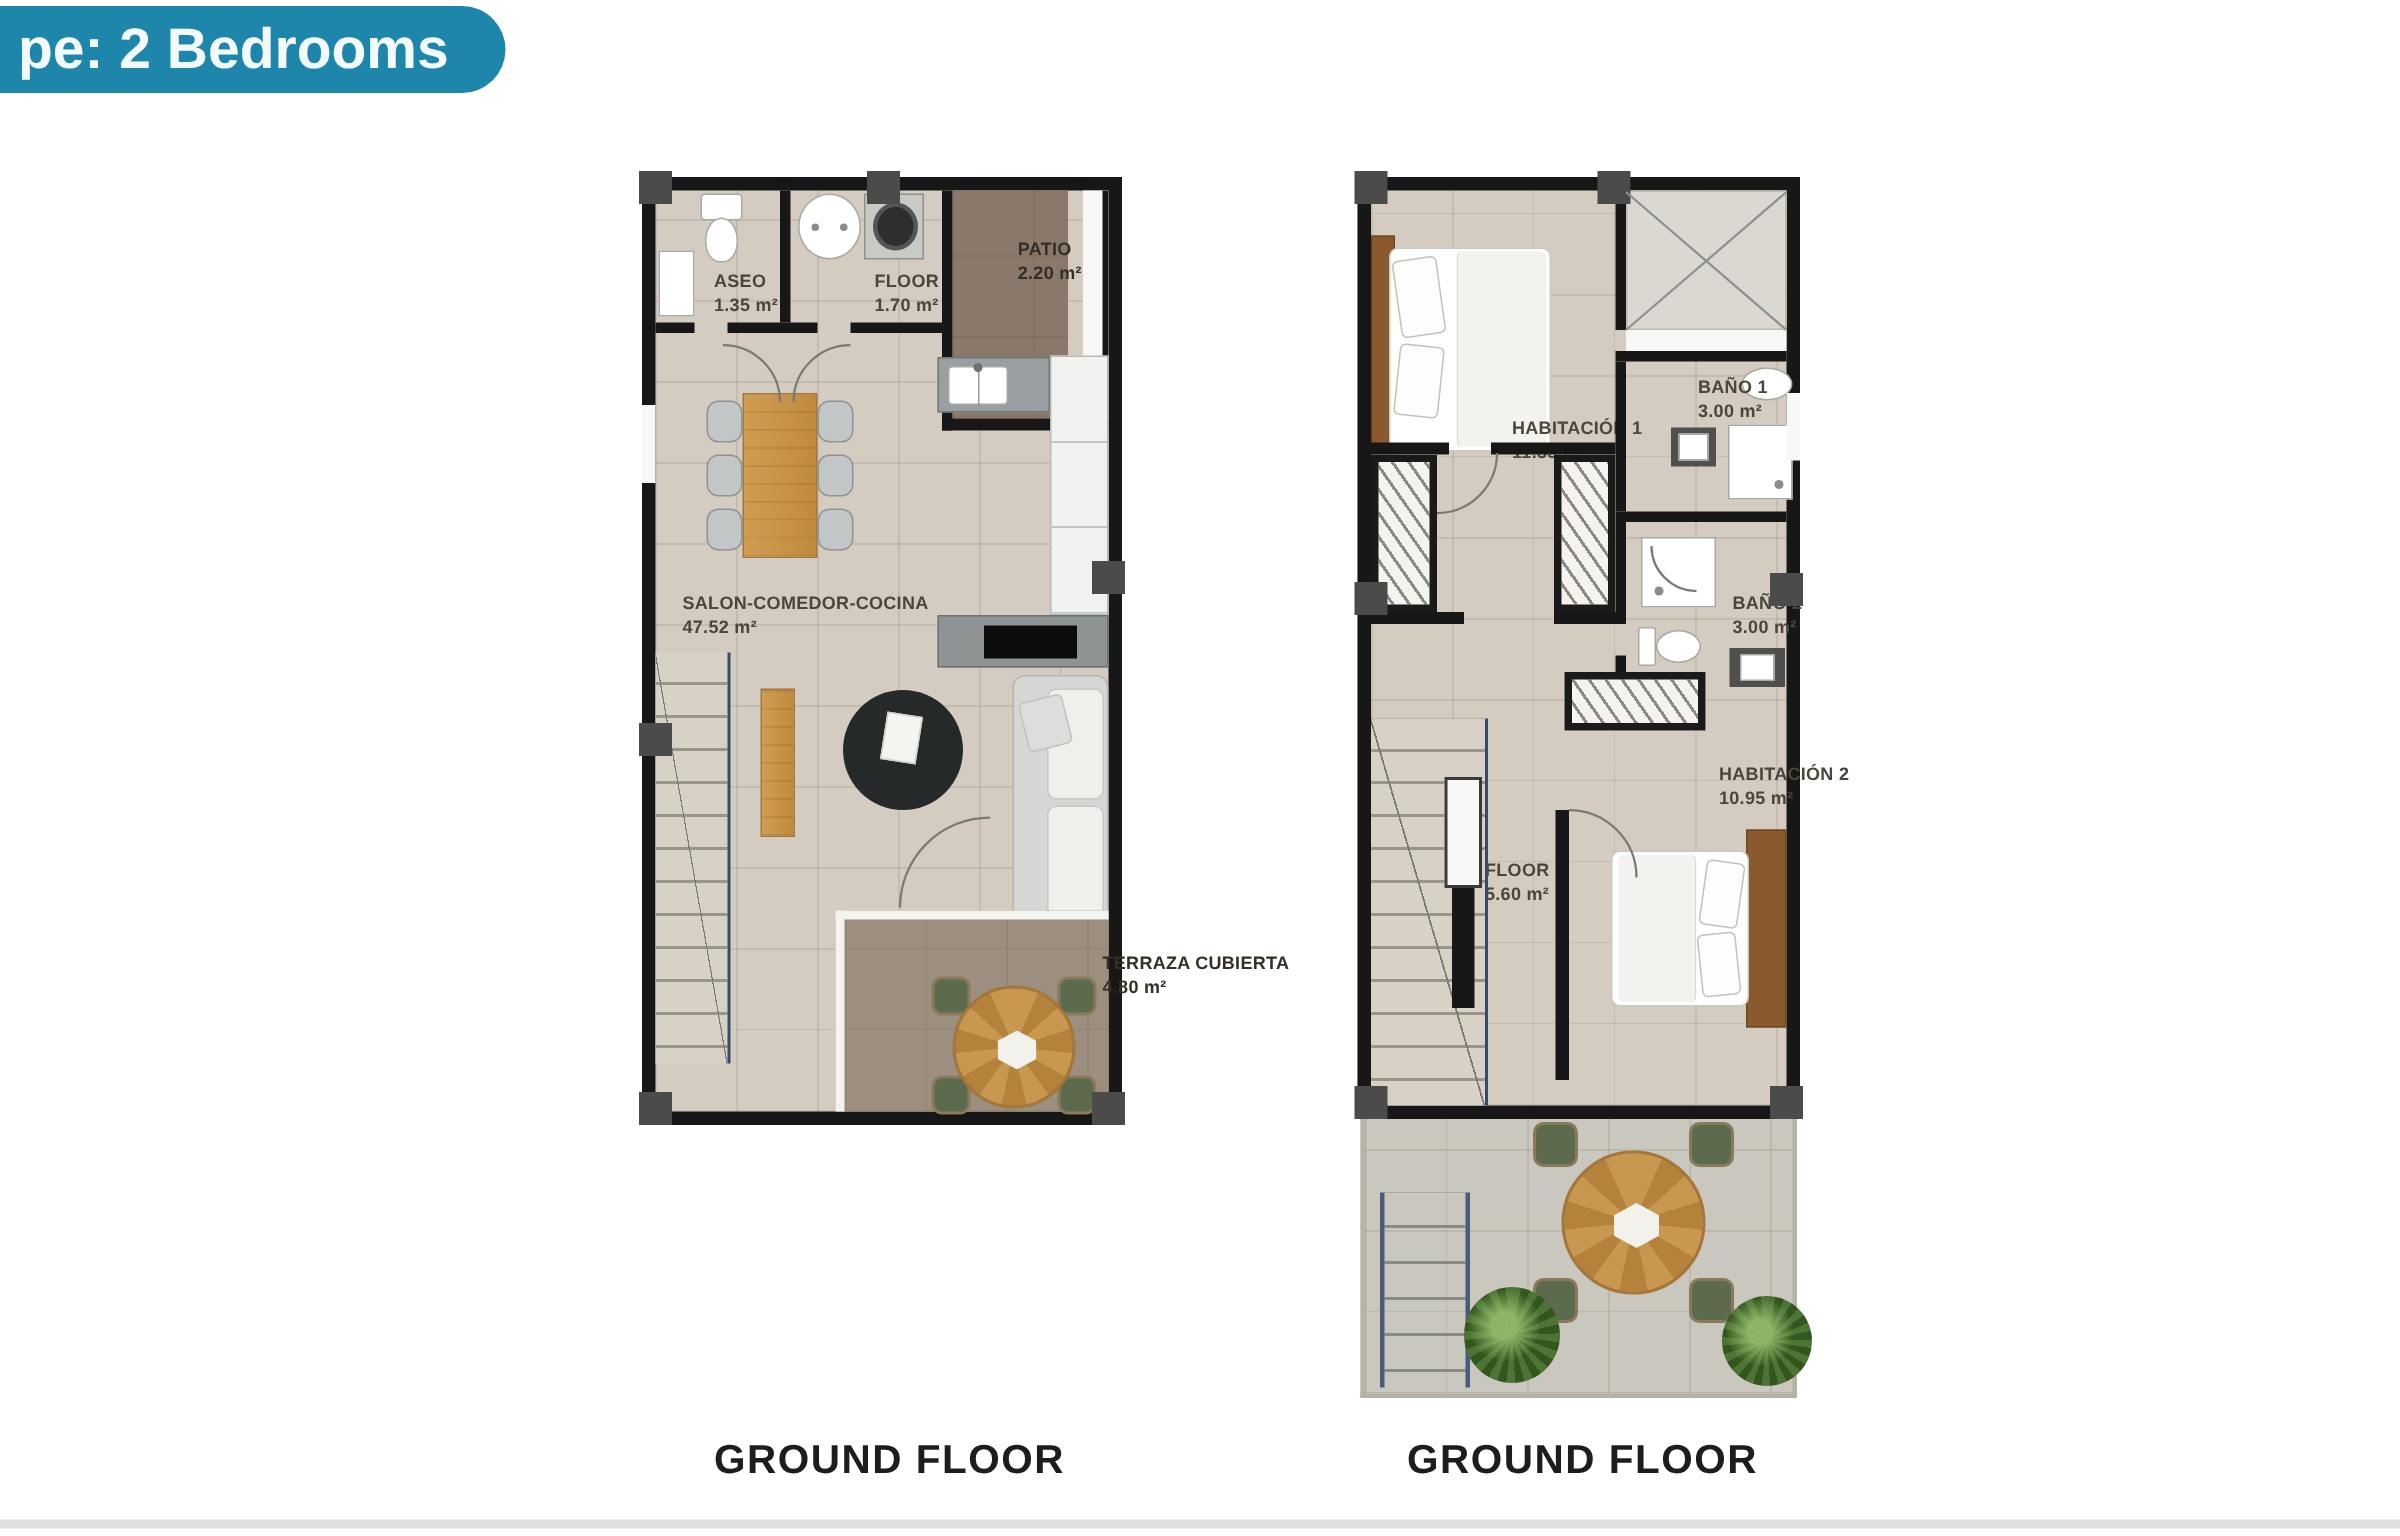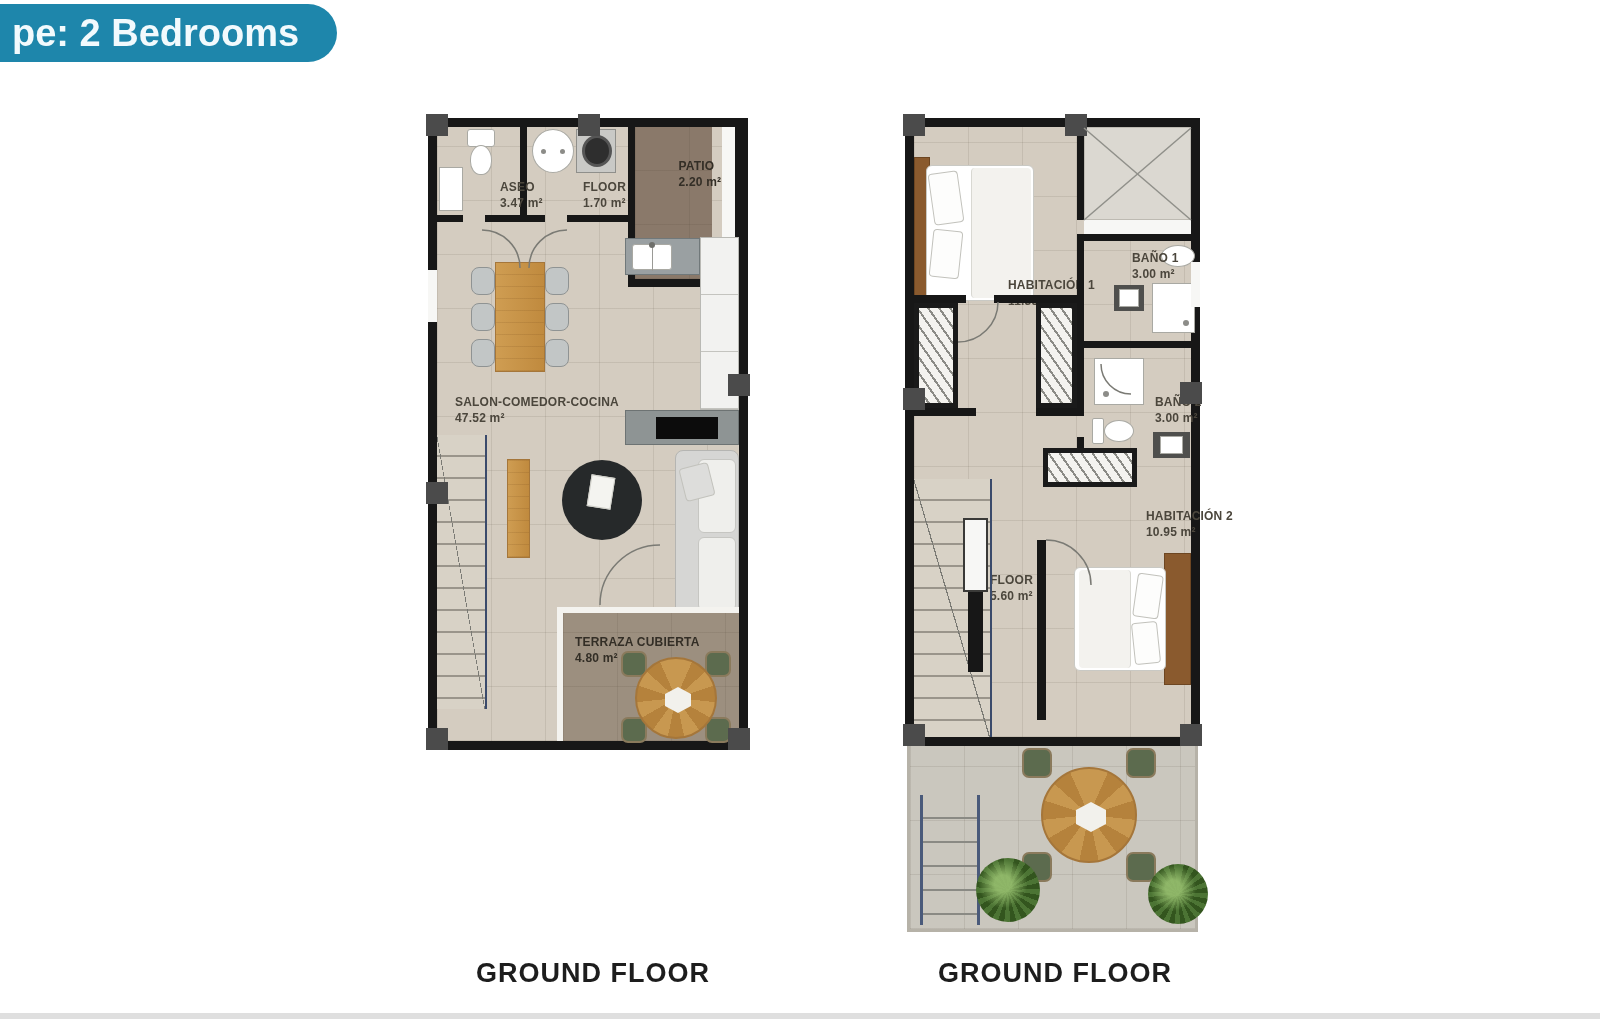--- a/index.html
+++ b/index.html
@@ -80,24 +80,24 @@
     <div class="fix" style="left:33px;top:18px;width:22px;height:30px;border-radius:50% 50% 45% 45%;"></div>
     <div class="fix" style="left:2px;top:40px;width:24px;height:44px;"></div>
     <div class="fix" style="left:95px;top:2px;width:42px;height:44px;border-radius:50%;">
       <div style="left:8px;top:19px;width:5px;height:5px;border-radius:50%;background:#8c8c88;"></div>
       <div style="left:27px;top:19px;width:5px;height:5px;border-radius:50%;background:#8c8c88;"></div>
     </div>
     <div style="left:139px;top:2px;width:40px;height:44px;background:#c9c9c6;border:1px solid #8f8f8b;">
       <div style="left:5px;top:5px;width:30px;height:32px;border-radius:50%;background:#2e2e2e;border:3px solid #555;"></div>
     </div>
 
-    <div class="rlabel" style="left:28px;top:53px;width:70px;">
+    <div class="rlabel" style="left:4px;top:53px;width:70px;">
       <span>ASEO</span>
         <br>
-      <span>3.47 m²</span>
+      <span>1.35 m²</span>
     </div>
     <div class="rlabel" style="left:108px;top:53px;width:76px;">
       <span>FLOOR</span>
         <br>
       <span>1.70 m²</span>
     </div>
 
     <div style="left:188px;top:111px;width:75px;height:37px;background:#9aa0a2;border:1px solid #70787a;">
       <div class="fix" style="left:6px;top:5px;width:40px;height:26px;border-radius:3px;">
         <div style="left:19px;top:0;width:1px;height:26px;background:#9a9a96;"></div>
@@ -131,21 +131,21 @@
       <div style="left:27px;top:16px;width:24px;height:32px;background:#f4f4f0;border:1px solid #cfcfc8;transform:rotate(9deg);"></div>
     </div>
     <div class="sofa" style="left:238px;top:323px;width:64px;height:170px;">
       <div style="left:22px;top:8px;width:38px;height:74px;background:#efefec;border:1px solid #c6c6c2;border-radius:6px;"></div>
       <div style="left:22px;top:86px;width:38px;height:74px;background:#efefec;border:1px solid #c6c6c2;border-radius:6px;"></div>
       <div class="pillow" style="left:6px;top:14px;width:30px;height:34px;transform:rotate(-14deg);background:#dddddb;"></div>
     </div>
 
     <div class="tiles" style="left:120px;top:480px;width:182px;height:134px;background-color:var(--covered-terrace,#9c8f7f);
                 border-left:6px solid #f4f3ef;border-top:6px solid #f4f3ef;">
-      <div class="rlabel la" style="left:12px;top:22px;width:160px;color:#332e26;">
+      <div class="rlabel la" style="left:12px;top:22px;width:160px;color:#332e26;text-align:right;">
         <span>TERRAZA CUBIERTA</span>
           <br>
         <span>4.80 m²</span>
       </div>
       <div class="gchair" style="left:58px;top:38px;width:26px;height:26px;"></div>
       <div class="gchair" style="left:142px;top:38px;width:26px;height:26px;"></div>
       <div class="gchair" style="left:58px;top:104px;width:26px;height:26px;"></div>
       <div class="gchair" style="left:142px;top:104px;width:26px;height:26px;"></div>
       <div class="rtable" style="left:72px;top:44px;width:82px;height:82px;">
         <div class="hex" style="left:28px;top:28px;width:26px;height:26px;"></div>

